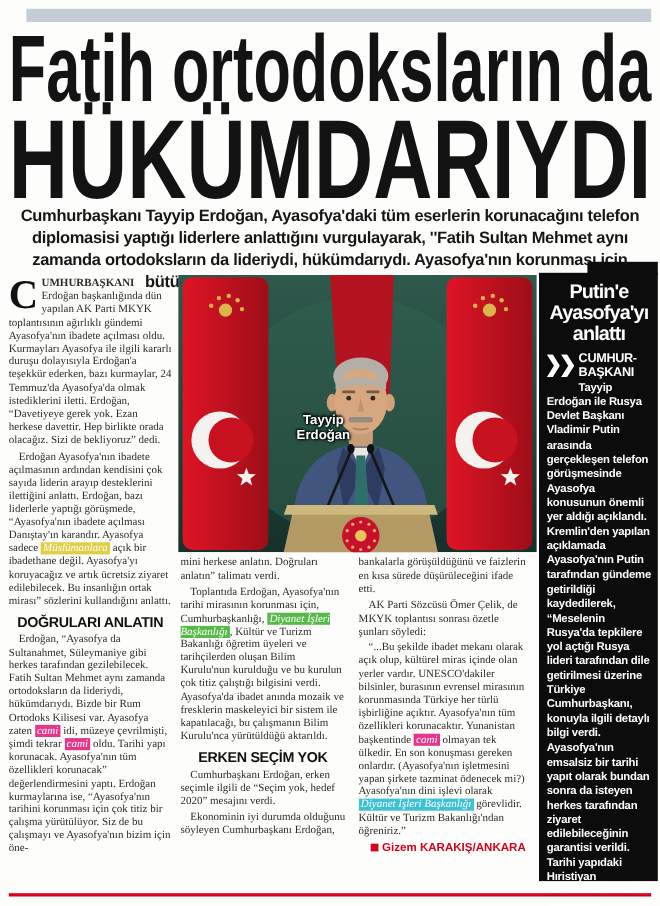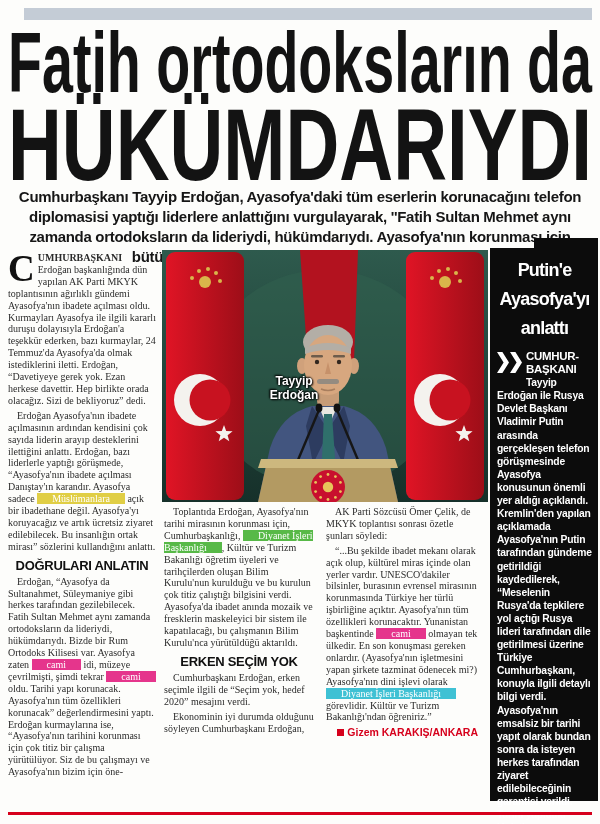--- a/index.html
+++ b/index.html
@@ -17,40 +17,40 @@
   .col1{left:8px;top:252px;width:148px;height:557px;}
   .col2{left:164px;top:506px;width:150px;height:304px;}
   .col3{left:326px;top:506px;width:152px;height:304px;}
   .para{margin:0 0 3px;font-size:10px;line-height:11.9px;text-align:left;text-indent:9px;}
   .para.no-indent{text-indent:0;}
   .para .b{font-weight:bold;}
   .dropcap{float:left;font-size:37px;line-height:31px;height:33px;padding:1px 3px 0 0;
         font-weight:bold;color:#111;}
   .col-heading{font-family:"Liberation Sans", sans-serif;font-weight:bold;font-size:13px;
         letter-spacing:-0.3px;text-align:center;color:#101010;margin:5px 0 3px;}
-  .hl{color:#ffffff;padding:0 15px;}
+  .hl{color:#ffffff;padding:0 2px;font-style:italic;}
   .hl-yellow{background:var(--highlight-yellow,#e3d24b);}
   .hl-pink{background:var(--highlight-pink,#e5358c);}
   .hl-green{background:var(--highlight-green,#57b947);}
   .hl-cyan{background:var(--highlight-cyan,#3fc1d4);}
   .byline-red{margin-top:0;text-align:right;font-family:"Liberation Sans", sans-serif;
         font-weight:bold;font-size:10.5px;color:var(--accent-red,#d6001c);}
   .sq{display:inline-block;width:7px;height:7px;background:currentColor;margin-right:3px;}
   .photo{position:absolute;left:162px;top:250px;width:326px;height:188px;}
   .photo svg{display:block;}
   .photo-caption{position:absolute;left:100px;top:124px;width:64px;text-align:center;
         font-family:"Liberation Sans", sans-serif;font-weight:bold;font-size:12px;
         line-height:14px;color:#fff;
         text-shadow:0 0 2px #000,1px 1px 2px #000,-1px -1px 2px #000;}
   .sidebar-tab{position:absolute;left:534px;top:238px;width:64px;height:12px;
         background:var(--sidebar-bg,#0c0c0c);}
   .sidebar{position:absolute;left:490px;top:248px;width:108px;height:553px;
         background:var(--sidebar-bg,#0c0c0c);color:#fff;box-sizing:border-box;
         padding:6px 6px 6px 7px;font-family:"Liberation Sans", sans-serif;}
-  .sidebar-title{font-weight:bold;font-size:18px;line-height:29px;text-align:center;
+  .sidebar-title{font-weight:bold;font-size:18px;line-height:19px;text-align:center;
         letter-spacing:-0.8px;margin:2px 0 7px;}
   .sidebar-body{font-weight:bold;font-size:10.3px;line-height:13.1px;letter-spacing:-0.2px;}
   .chevrons{float:left;margin:2px 4px 1px 0;}
   .chev{display:inline-block;width:12px;height:21px;background:#fff;
         clip-path:polygon(0 0,45% 0,100% 50%,45% 100%,0 100%,55% 50%);}
   .chev+.chev{margin-left:1px;}
   .kicker{font-size:11.5px;letter-spacing:-0.3px;}
   .bottom-rule{position:absolute;left:8px;width:584px;top:812px;height:3px;
         background:var(--accent-red,#d6001c);}
 </style>
@@ -163,28 +163,30 @@
         <use href="#flagL"></use>
       </g>
       <g transform="translate(244,2)">
         <use href="#flagL"></use>
       </g>
     </svg>
     <div class="photo-caption">Tayyip Erdoğan</div>
   </div>
 
   <div class="col col2">
+      <p class="para no-indent"><span>mini herkese anlatın. Doğruları anlatın” talimatı verdi.</span></p>
       <p class="para"><span>Toplantıda Erdoğan, Ayasofya'nın tarihi mirasının korunması için, Cumhurbaşkanlığı, </span><span class="hl hl-green">Diyanet İşleri Başkanlığı</span><span>, Kültür ve Turizm Bakanlığı öğretim üyeleri ve tarihçilerden oluşan Bilim Kurulu'nun kurulduğu ve bu kurulun çok titiz çalıştığı bilgisini verdi. Ayasofya'da ibadet anında mozaik ve fresklerin maskeleyici bir sistem ile kapatılacağı, bu çalışmanın Bilim Kurulu'nca yürütüldüğü aktarıldı.</span></p>
       <div class="col-heading">ERKEN SEÇİM YOK</div>
       <p class="para"><span>Cumhurbaşkanı Erdoğan, erken seçimle ilgili de “Seçim yok, hedef 2020” mesajını verdi.</span></p>
       <p class="para"><span>Ekonominin iyi durumda olduğunu söyleyen Cumhurbaşkanı Erdoğan,</span></p>
     </div>
 
   <div class="col col3">
     <div>
+        <p class="para no-indent"><span>bankalarla görüşüldüğünü ve faizlerin en kısa sürede düşürüleceğini ifade etti.</span></p>
         <p class="para"><span>AK Parti Sözcüsü Ömer Çelik, de MKYK toplantısı sonrası özetle şunları söyledi:</span></p>
         <p class="para"><span>“...Bu şekilde ibadet mekanı olarak açık olup, kültürel miras içinde olan yerler vardır. UNESCO'dakiler bilsinler, burasının evrensel mirasının korunmasında Türkiye her türlü işbirliğine açıktır. Ayasofya'nın tüm özellikleri korunacaktır. Yunanistan başkentinde </span><span class="hl hl-pink">cami</span><span> olmayan tek ülkedir. En son konuşması gereken onlardır. (Ayasofya'nın işletmesini yapan şirkete tazminat ödenecek mi?) Ayasofya'nın dini işlevi olarak </span><span class="hl hl-cyan">Diyanet İşleri Başkanlığı</span><span> görevlidir. Kültür ve Turizm Bakanlığı'ndan öğreniriz.”</span></p>
       </div>
     <div class="byline-red">
       <span class="sq"></span><span>Gizem KARAKIŞ/ANKARA</span>
     </div>
   </div>
 
   <div class="sidebar-tab"></div>
   <div class="sidebar">

